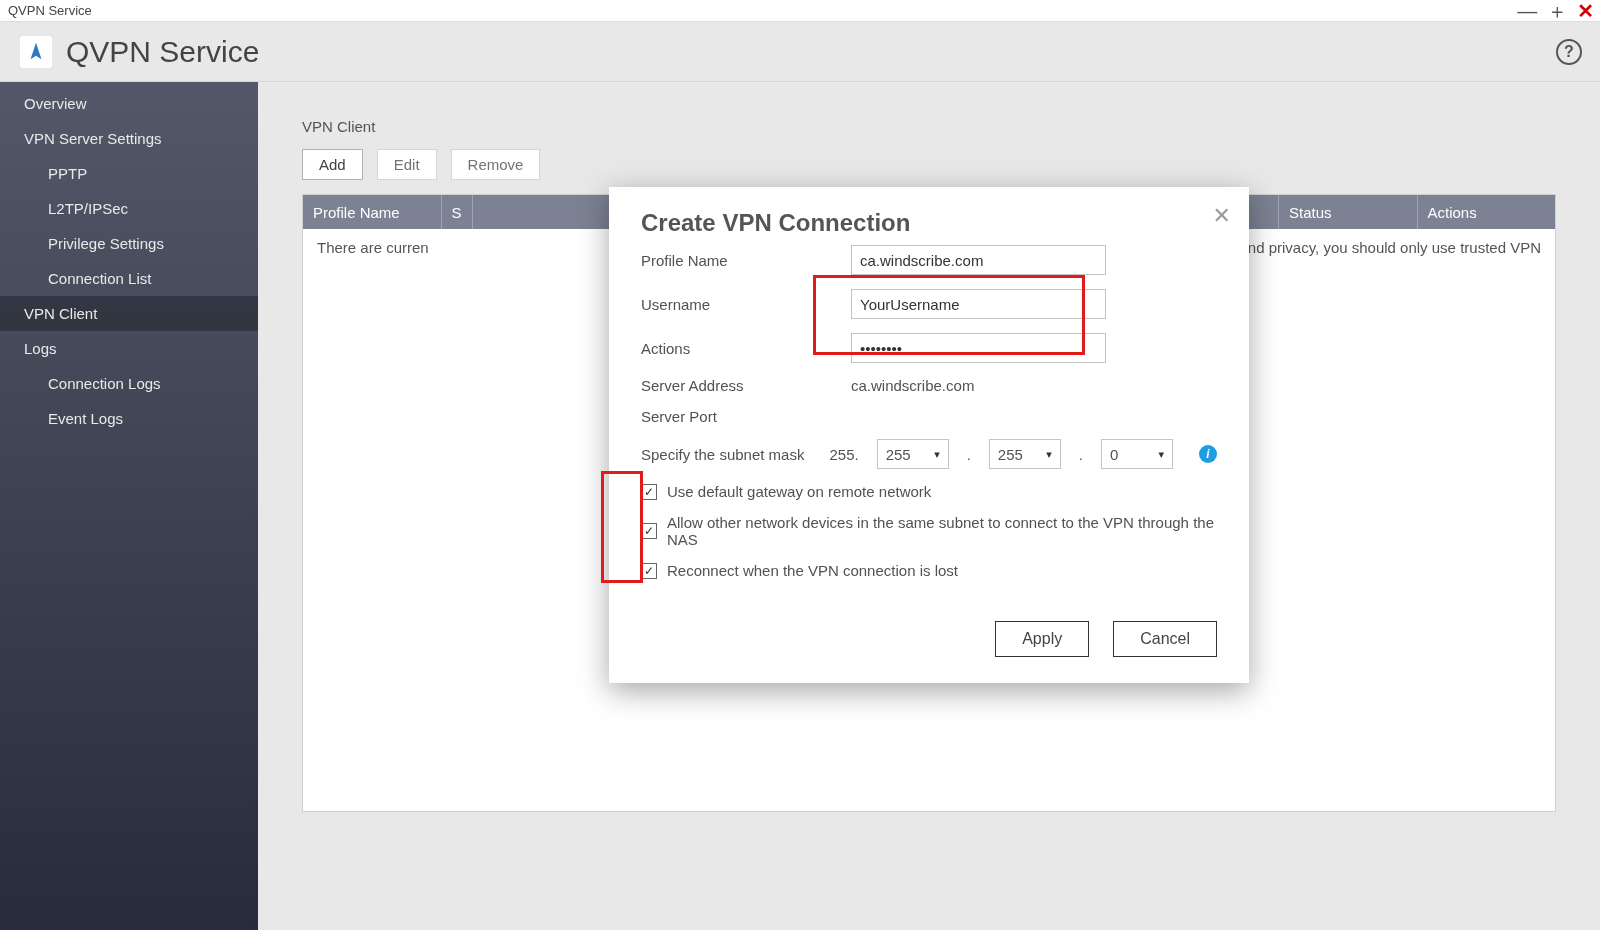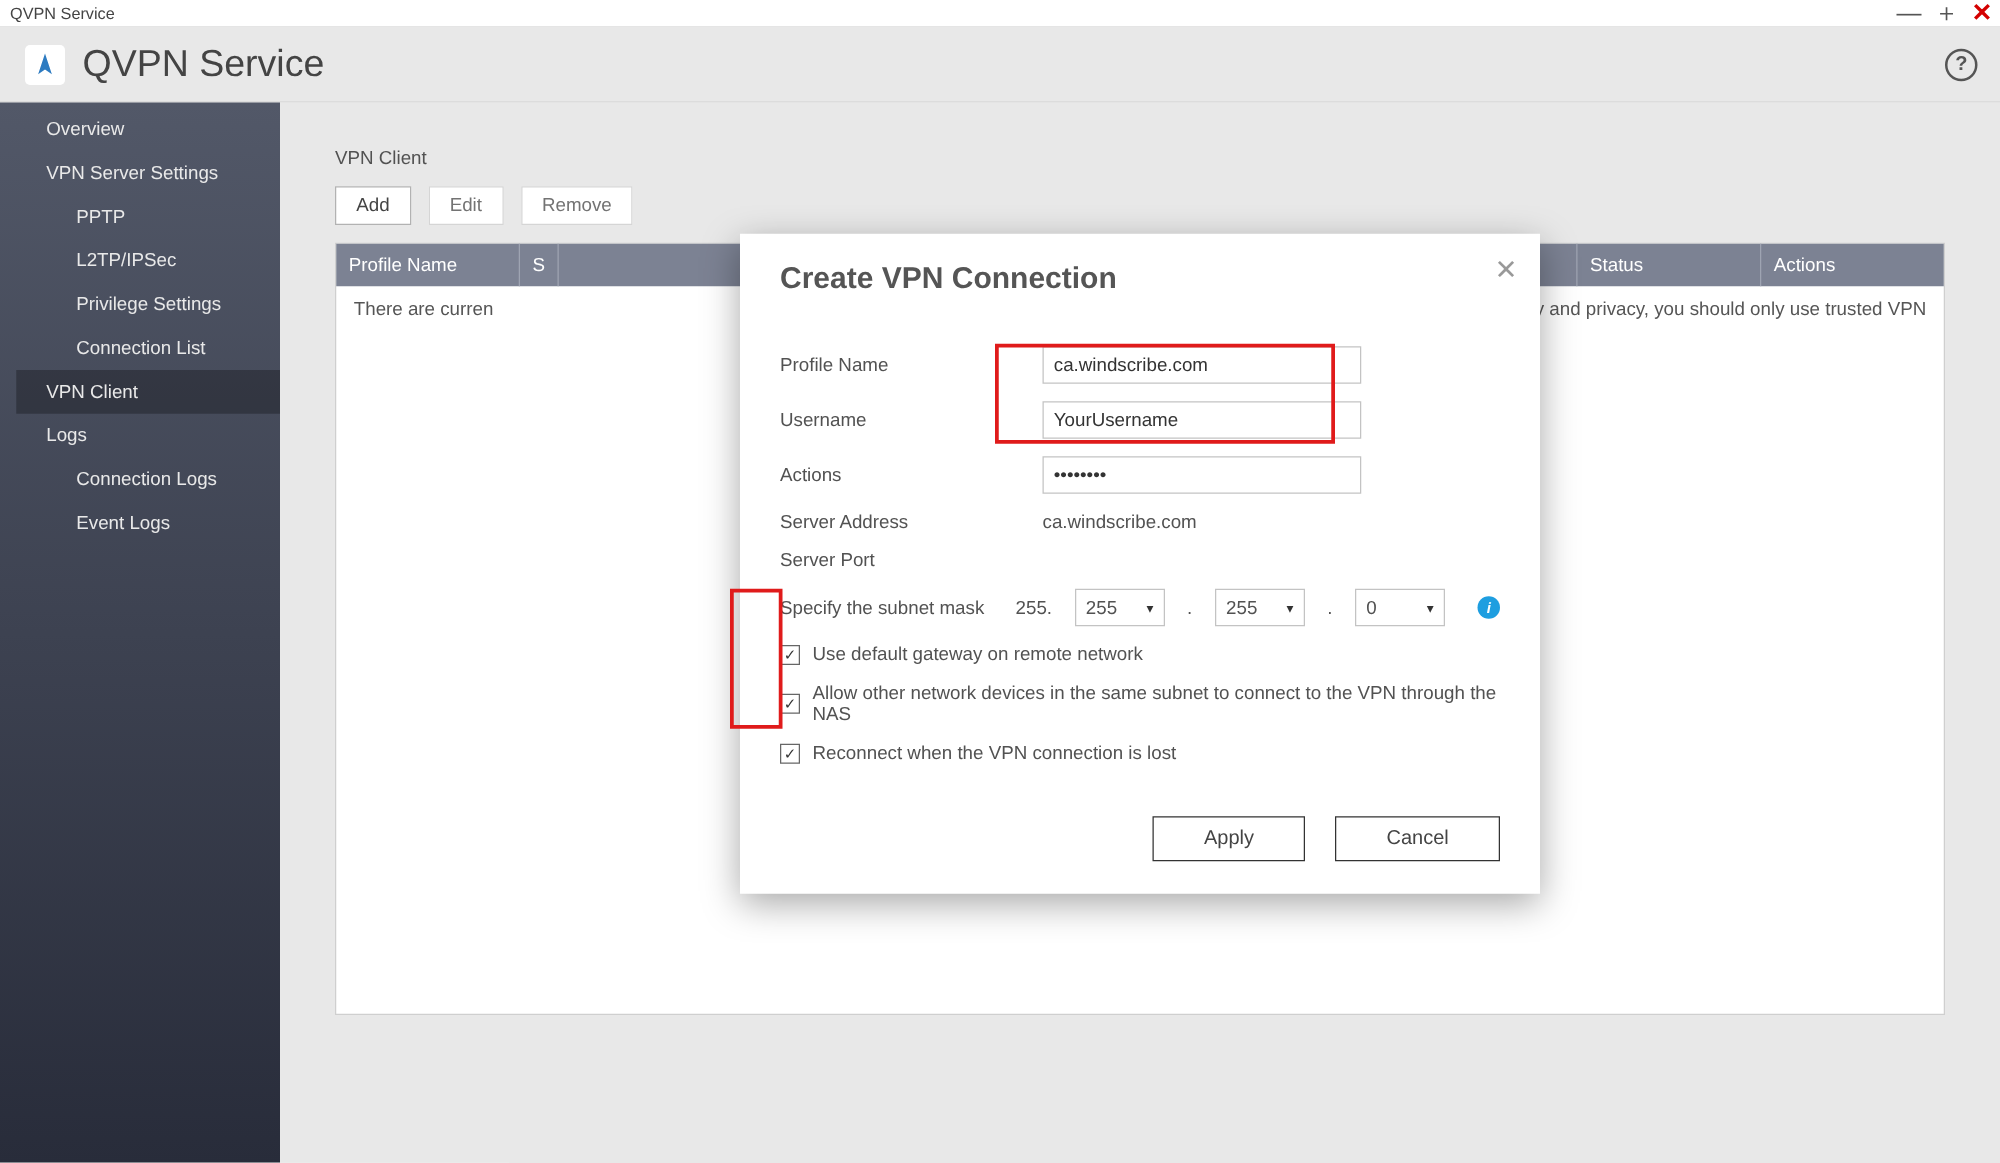--- a/index.html
+++ b/index.html
@@ -66,26 +66,25 @@
 
   
   .body-wrap {
     position: absolute;
     top: 82px; bottom: 0; left: 0; right: 0;
     display: flex;
   }
 
   
   .sidebar {
-    width: 224px;
+    width: 258px;
     background: linear-gradient(#525868, #282c3a);
     color: #e9e9e9;
     font-size: 15px;
     padding-top: 4px;
-    padding-left: 13px;
   }
   .sidebar .nav-item {
     padding: 9px 24px;
     cursor: pointer;
   }
   .sidebar .nav-item.child { padding-left: 48px; }
   .sidebar .nav-item.active {
     background: rgba(0,0,0,0.28);
   }
 
@@ -162,21 +161,21 @@
     background: #fff;
     box-shadow: 0 8px 28px rgba(0,0,0,0.35);
     pointer-events: auto;
     padding: 22px 32px 26px 32px;
     position: relative;
   }
   .modal-title {
     font-size: 24px;
     font-weight: 600;
     color: #555;
-    margin-bottom: 40px;
+    margin-bottom: 8px;
   }
   .modal-close {
     position: absolute;
     top: 18px; right: 18px;
     font-size: 22px;
     color: #999;
     cursor: pointer;
     line-height: 1;
   }
   .form-row {
@@ -243,21 +242,21 @@
   }
   .modal-actions {
     display: flex;
     justify-content: flex-end;
     gap: 24px;
     margin-top: 42px;
   }
   .modal-actions .mbtn {
     border: 1px solid #333;
     background: #fff;
-    padding: 8px 40px;
+    padding: 8px 26px;
     font-size: 16px;
     color: #444;
     cursor: pointer;
   }
   
   .anno-red {
     position: absolute;
     border: 3px solid #e01b1b;
     pointer-events: none;
   }

